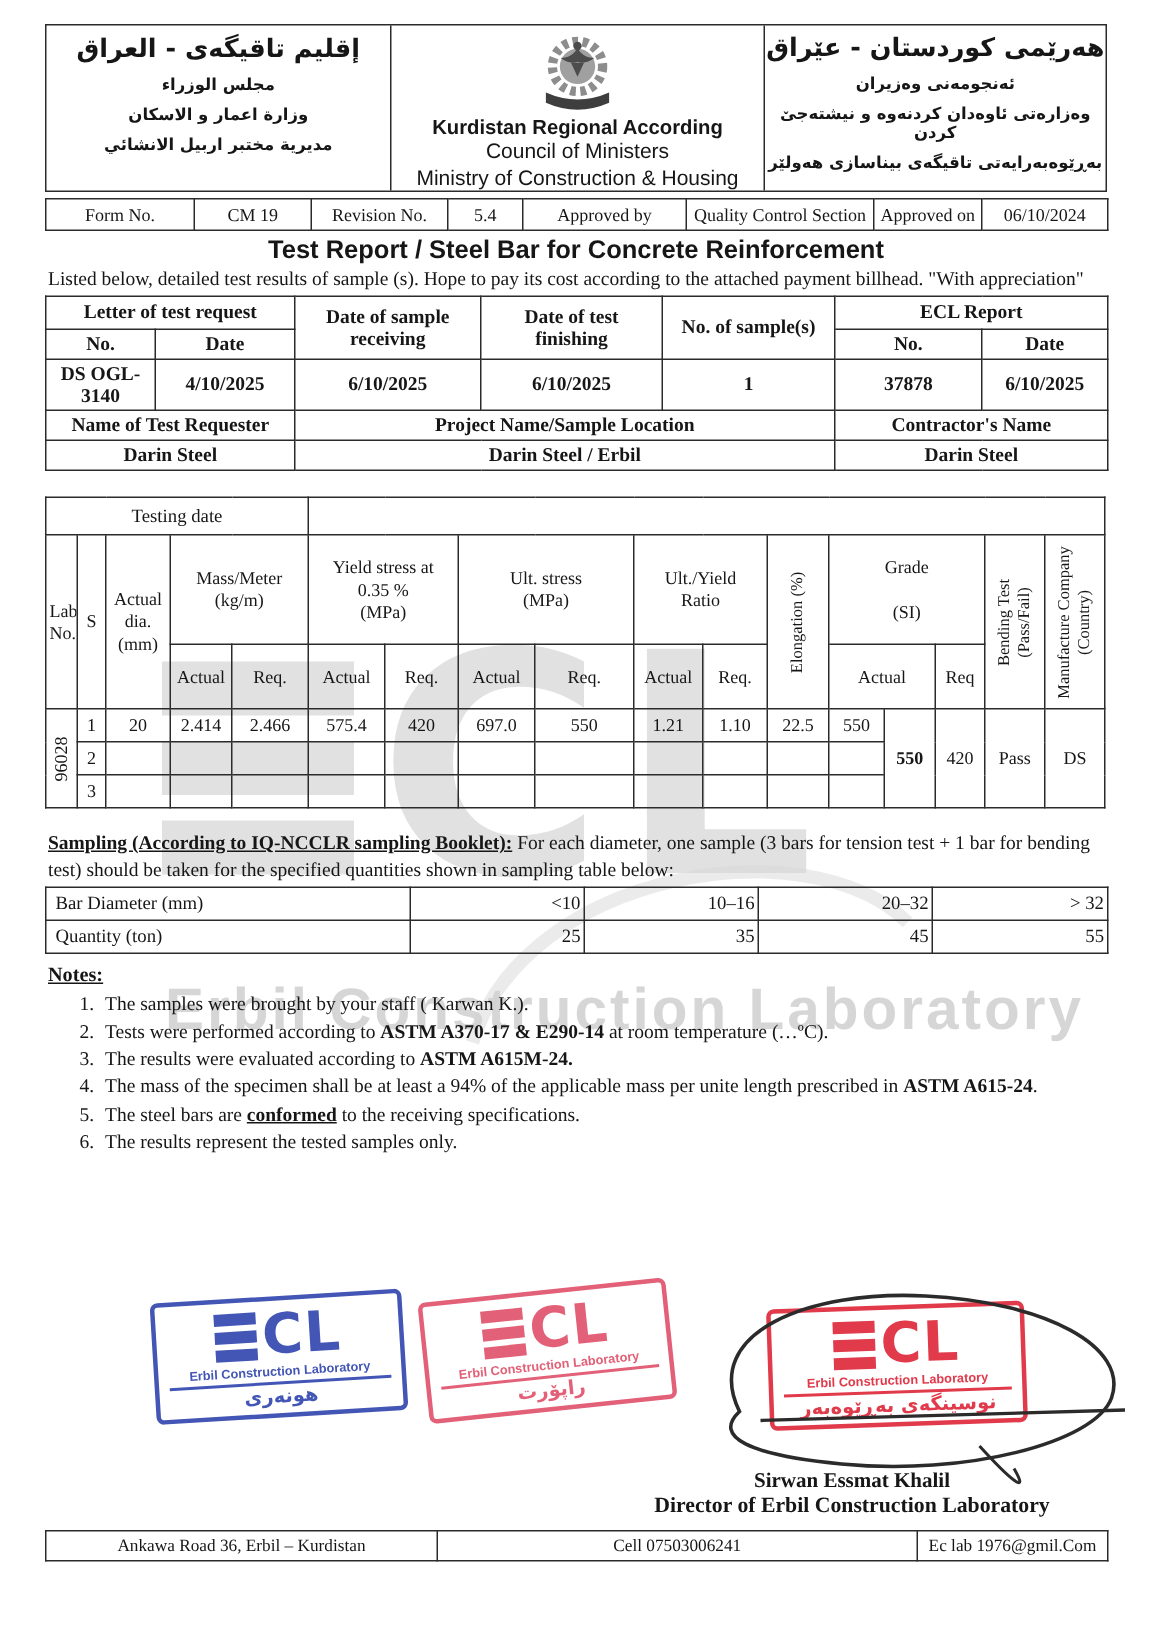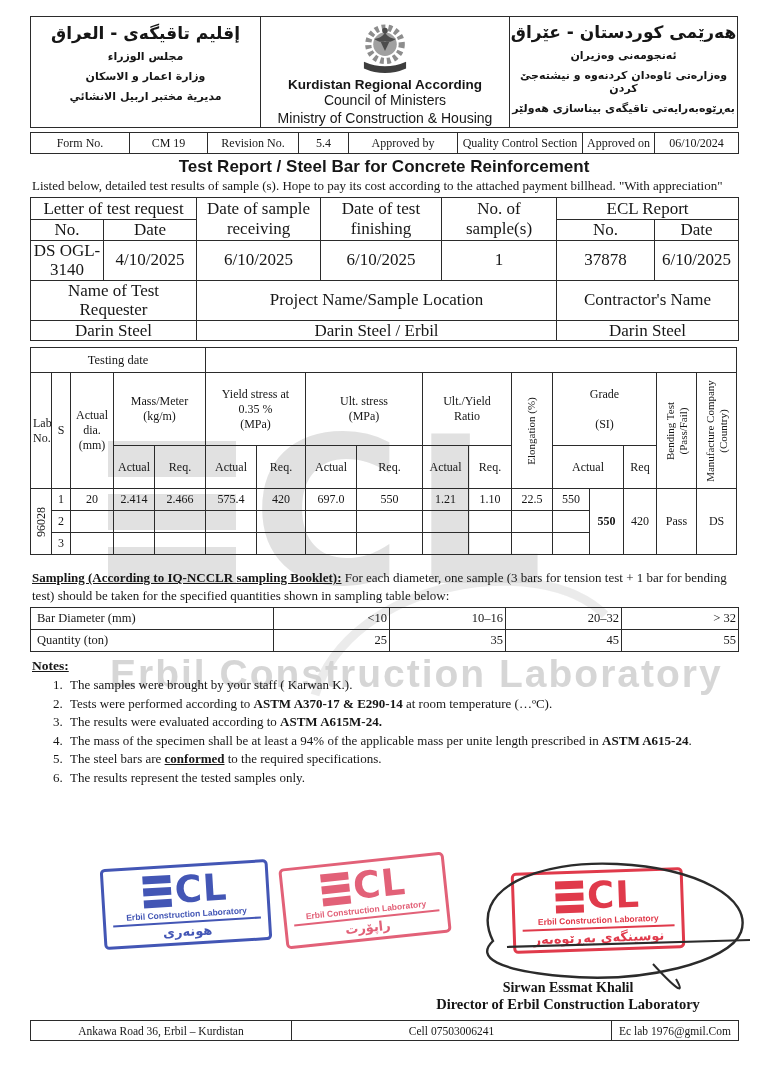--- a/index.html
+++ b/index.html
@@ -32,24 +32,24 @@
   td{border:1.5px solid #2b2b2b;text-align:center;vertical-align:middle;padding:0 2px;overflow:hidden;}
   .pl{white-space:pre-line;}
 
   .formrow{width:708px;margin-top:4px;font-size:12px;}
   .formrow td{height:20px;}
 
   .doc-title{text-align:center;font-family:"Liberation Sans",sans-serif;font-weight:bold;
              font-size:17px;margin:3px 0 1px 0;}
   .intro{font-size:13px;margin:0 0 3px 2px;}
 
-  .info{width:708px;font-size:17px;}
+  .info{width:708px;font-size:13px;font-weight:bold;}
   .info td{line-height:1.15;}
 
-  .main{width:706px;margin-top:6px;font-size:12px;}
+  .main{width:706px;margin-top:17px;font-size:12px;}
   .main .r-top td{height:24px;font-size:12.5px;}
   .main .r-head td{height:72px;font-size:12px;line-height:1.25;}
   .main .r-sub td{height:42px;}
   .main .r-data td{height:21px;}
   .rotc{position:relative;}
   .rot{position:absolute;left:50%;top:50%;transform:translate(-50%,-50%) rotate(-90deg);
        white-space:pre-line;font-size:11px;line-height:1.2;text-align:center;width:max-content;}
   .gradeh{line-height:1.25;}
   .b{font-weight:bold;}
 
@@ -357,21 +357,21 @@
     </tr>
   </tbody>
     </table>
 
   <div class="notes-head bu">Notes:</div>
   <ol class="notes">
     <li><span>The samples were brought by your staff ( Karwan K.).</span><span class="nbold"></span><span class="nboldu"></span><span></span></li>
     <li><span>Tests were performed according to </span><span class="nbold">ASTM A370-17 &amp; E290-14</span><span class="nboldu"></span><span> at room temperature (…ºC).</span></li>
     <li><span>The results were evaluated according to </span><span class="nbold">ASTM A615M-24.</span><span class="nboldu"></span><span></span></li>
     <li><span>The mass of the specimen shall be at least a 94% of the applicable mass per unite length prescribed in </span><span class="nbold">ASTM A615-24</span><span class="nboldu"></span><span>.</span></li>
-    <li><span>The steel bars are </span><span class="nbold"></span><span class="nboldu">conformed</span><span> to the required specifications.</span></li>
+    <li><span>The steel bars are </span><span class="nbold"></span><span class="nboldu">conformed</span><span> to the receiving specifications.</span></li>
     <li><span>The results represent the tested samples only.</span><span class="nbold"></span><span class="nboldu"></span><span></span></li>
   </ol>
 </div>
 
 <div class="bottom">
 
   <div class="stamp stamp1">
     <div class="ecl-row">
       <div class="ebars">
           <div class="ebar"></div>

